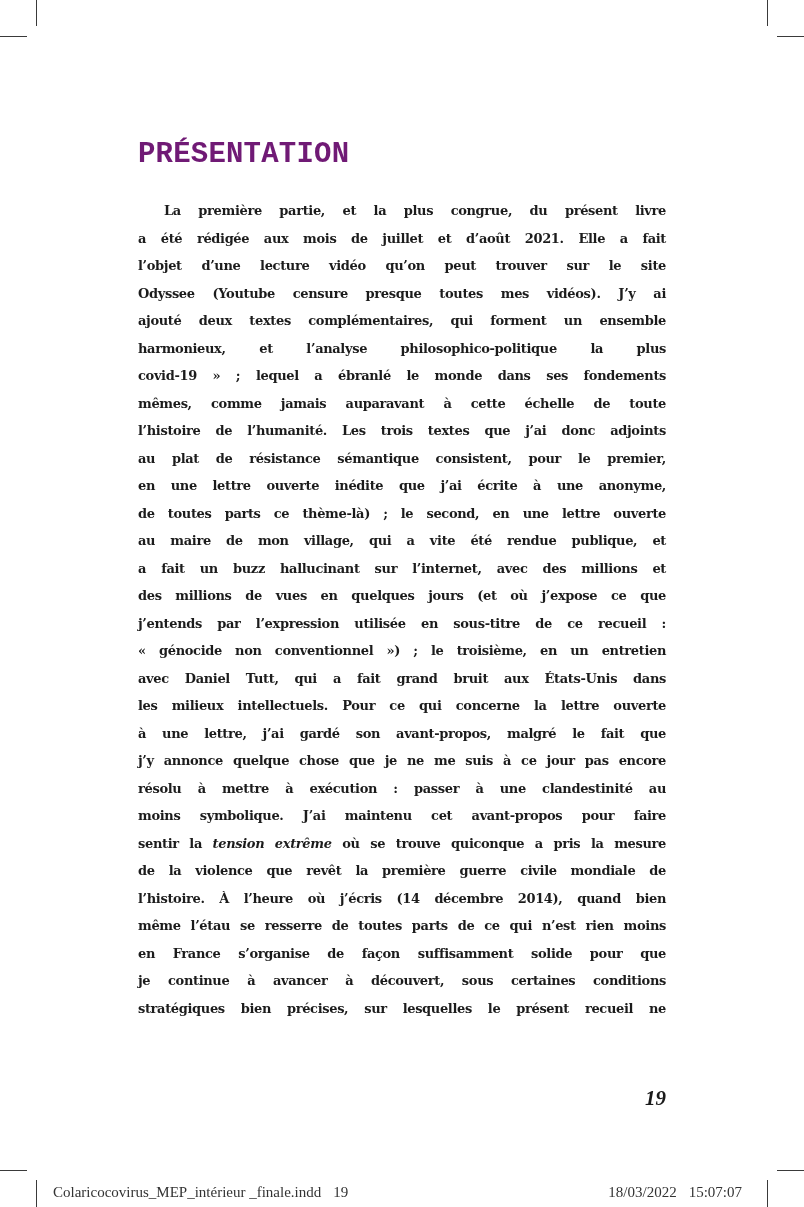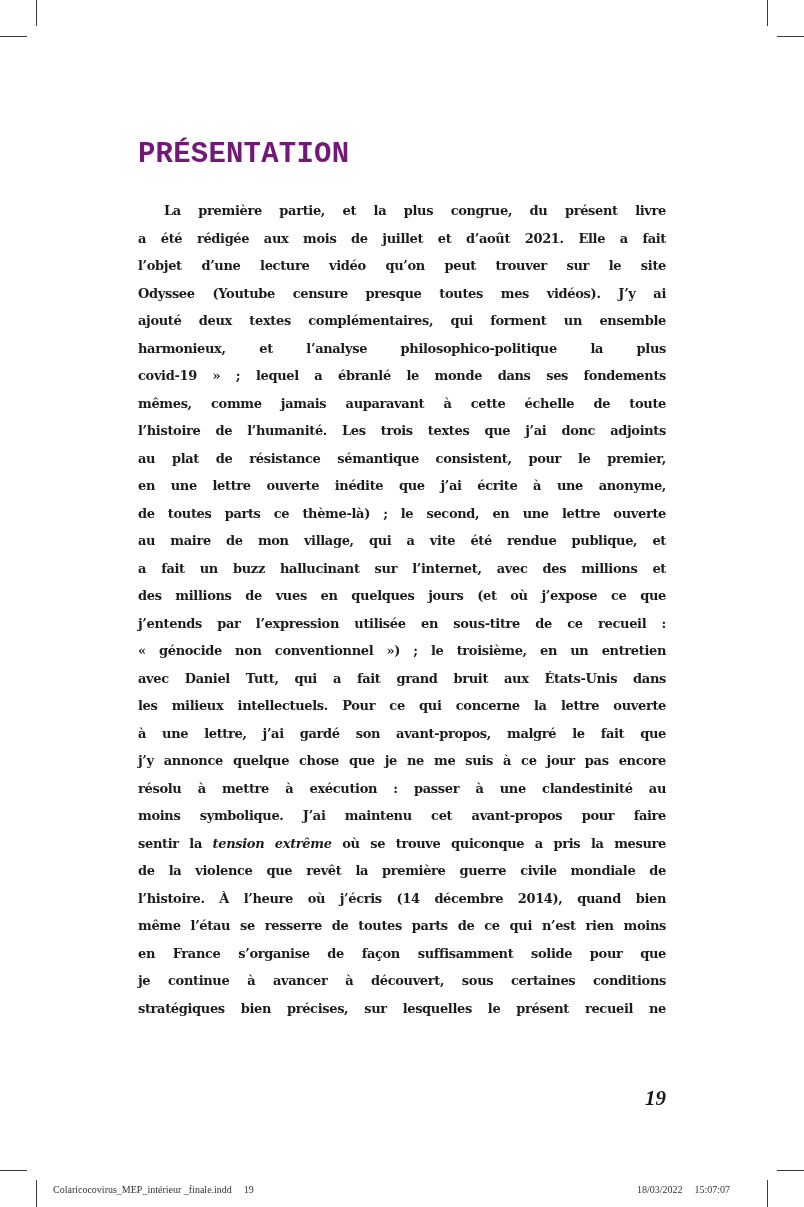--- a/index.html
+++ b/index.html
@@ -70,26 +70,26 @@
       font-style: italic;
       font-weight: bold;
       font-size: 21px;
       color: #1a1a1a;
     }
 
     .slug {
       position: absolute;
       top: 1184px;
       font-family: "Liberation Serif", "DejaVu Serif", serif;
-      font-size: 10px;
+      font-size: 15px;
       color: #333;
       white-space: nowrap;
     }
     .slug.left { left: 53px; }
-    .slug.right { right: 74px; }
+    .slug.right { right: 62px; }
     .slug .gap { display: inline-block; width: 12px; }
   </style>
 </head>
 <body>
 
 <div class="crop v" style="left:36px; top:0; height:26px;"></div>
 <div class="crop h" style="left:0; top:36px; width:27px;"></div>
 <div class="crop v" style="left:767px; top:0; height:26px;"></div>
 <div class="crop h" style="left:777px; top:36px; width:27px;"></div>
 <div class="crop h" style="left:0; top:1170px; width:27px;"></div>

